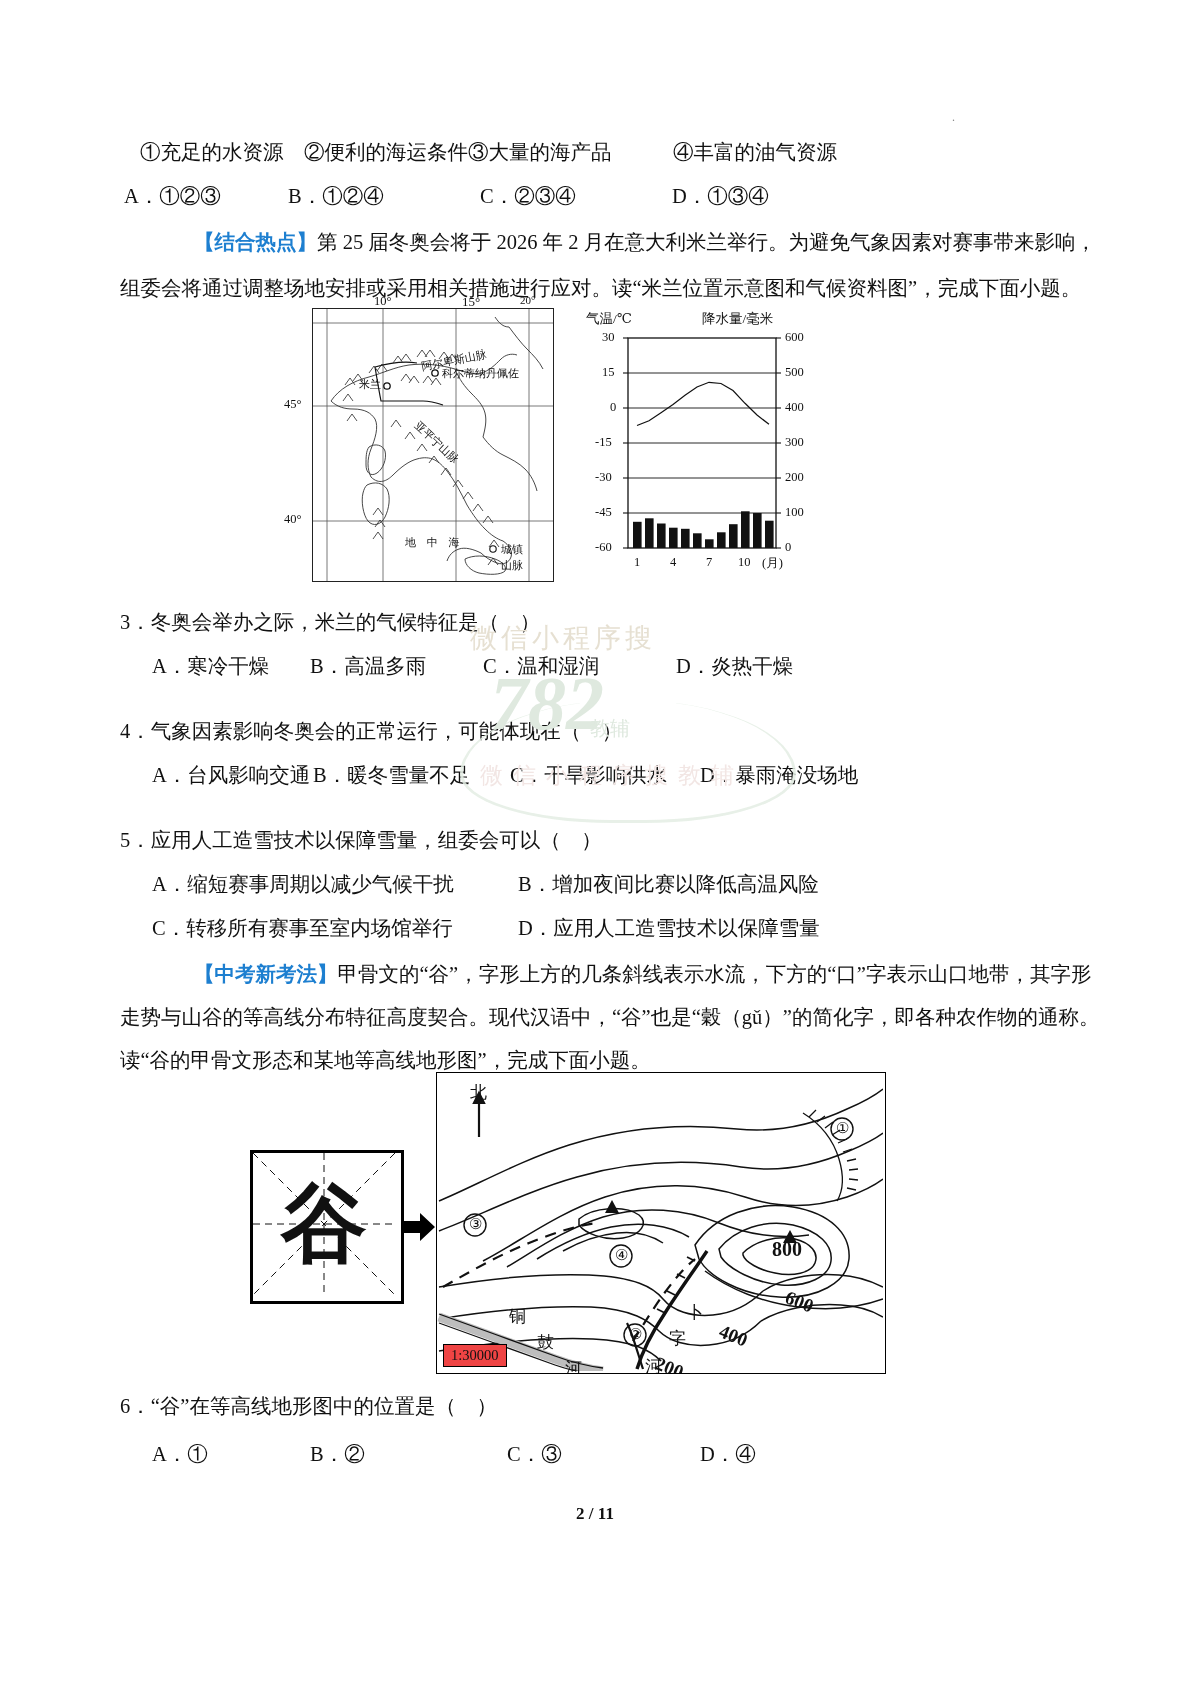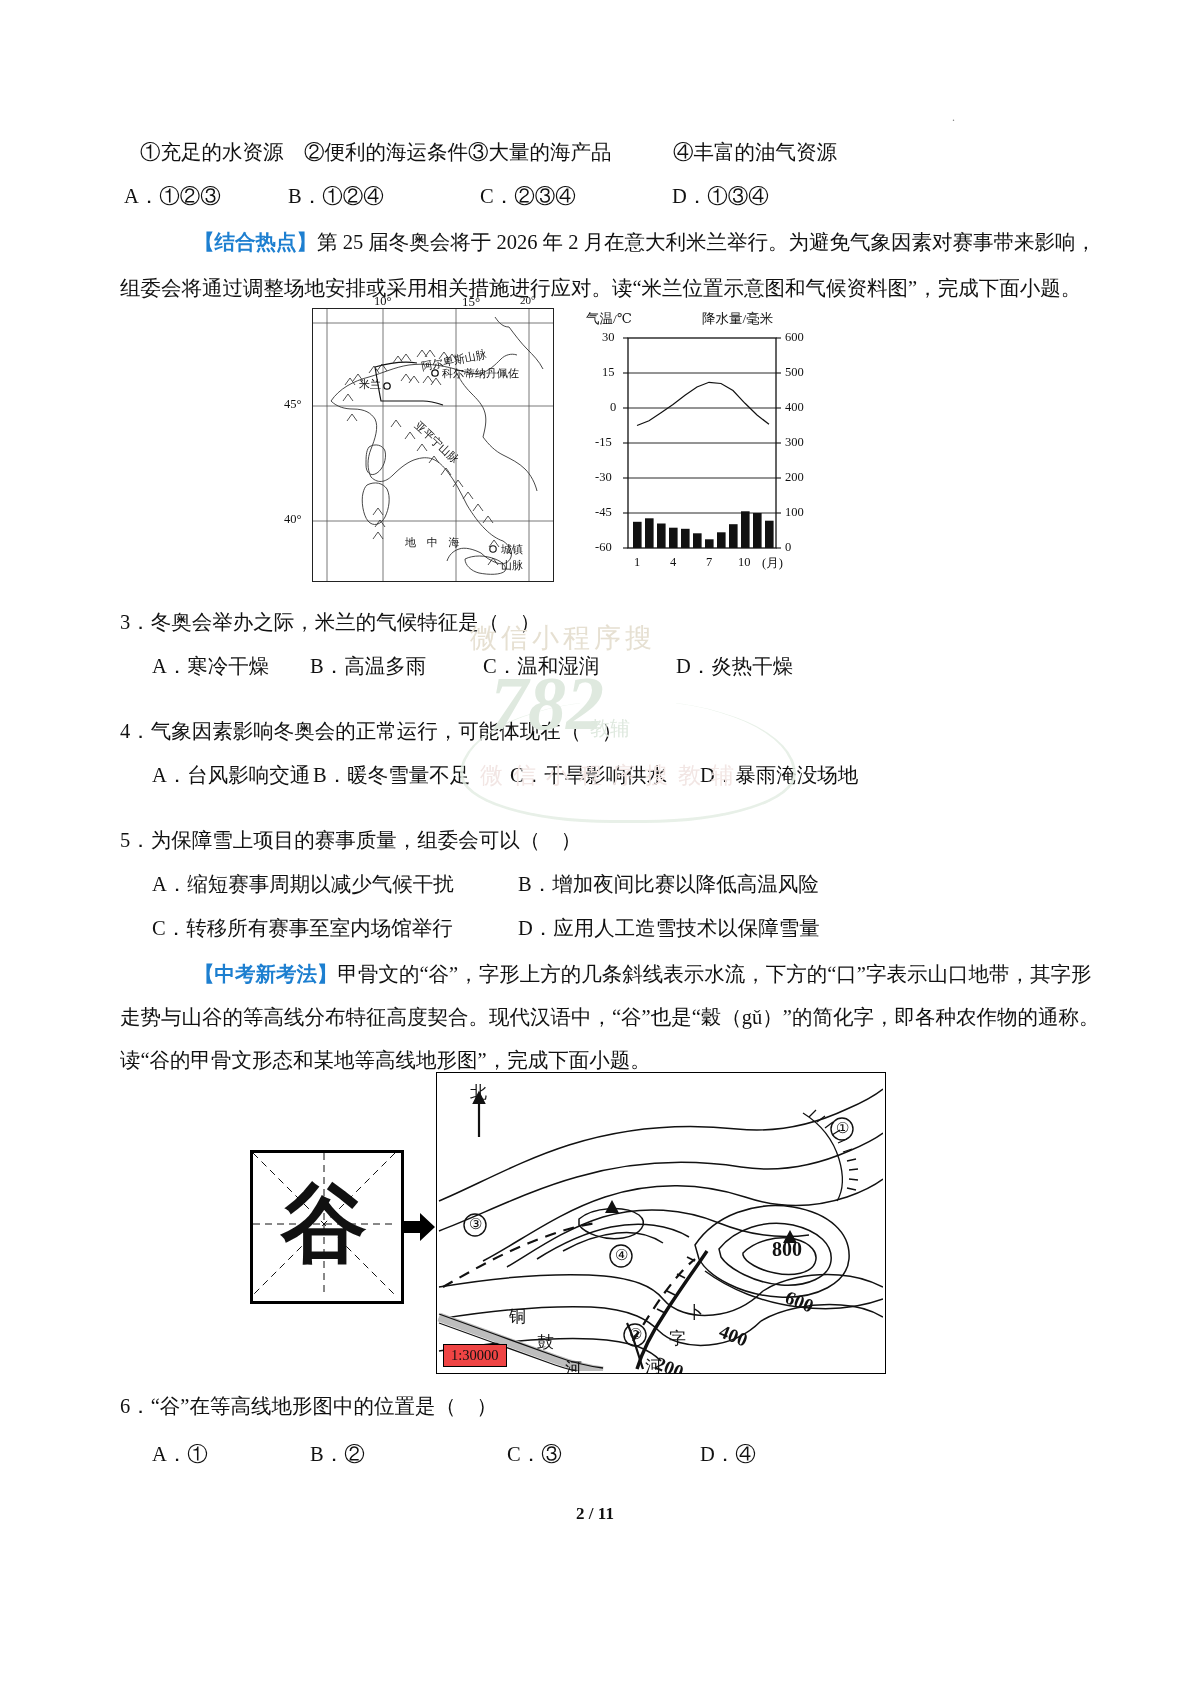--- a/index.html
+++ b/index.html
@@ -254,21 +254,21 @@
 
   <div class="r" style="left:120px;top:717px;">
     <span>4．</span><span>气象因素影响冬奥会的正常运行，可能体现在（　）</span>
   </div>
   <div class="r" style="left:152px;top:761px;">A．台风影响交通</div>
   <div class="r" style="left:313px;top:761px;">B．暖冬雪量不足</div>
   <div class="r" style="left:510px;top:761px;">C．干旱影响供水</div>
   <div class="r" style="left:700px;top:761px;">D．暴雨淹没场地</div>
 
   <div class="r" style="left:120px;top:826px;">
-    <span>5．</span><span>为保障雪上项目的赛事质量，组委会可以（　）</span>
+    <span>5．</span><span>应用人工造雪技术以保障雪量，组委会可以（　）</span>
   </div>
   <div class="r" style="left:152px;top:870px;">A．缩短赛事周期以减少气候干扰</div>
   <div class="r" style="left:518px;top:870px;">B．增加夜间比赛以降低高温风险</div>
   <div class="r" style="left:152px;top:914px;">C．转移所有赛事至室内场馆举行</div>
   <div class="r" style="left:518px;top:914px;">D．应用人工造雪技术以保障雪量</div>
 
   <div class="r" style="left:152px;top:960px;">
     <span class="tag">【中考新考法】</span><span>甲骨文的“谷”，字形上方的几条斜线表示水流，下方的“口”字表示山口地带，其字形</span>
   </div>
   <div class="r" style="left:120px;top:1046px;">读“谷的甲骨文形态和某地等高线地形图”，完成下面小题。</div>

